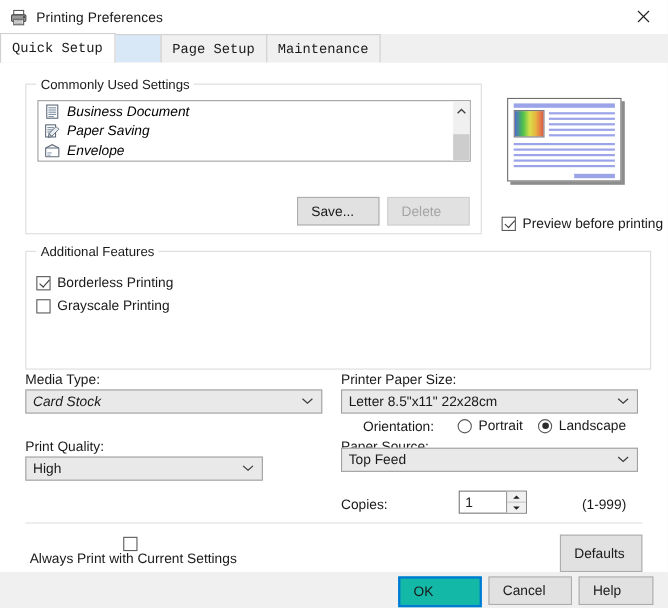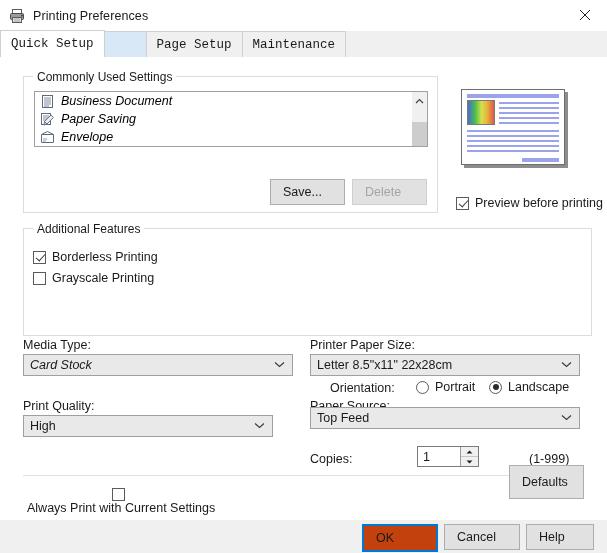--- a/index.html
+++ b/index.html
@@ -195,26 +195,26 @@
     font-size: 12.5px;
     color: #1a1a1a;
     display: flex;
     align-items: center;
     box-sizing: border-box;
     padding: 12px;
   }
   .btn.disabled { color: #a5a5a5; border-color: #cfcfcf; background: #e1e1e1; }
   .btn.default {
     border: 2px solid #0078d7;
-    background: #c2410c;
+    background: #14b8a6;
   }
 
   #btn-save   { position: absolute; left: 246px; top: 102px; width: 75px; height: 22px; }
   #btn-delete { position: absolute; left: 328px; top: 102px; width: 75px; height: 22px; }
-  #btn-defaults { position: absolute; left: 509px; top: 407px; width: 75px; height: 34px; }
+  #btn-defaults { position: absolute; left: 509px; top: 428px; width: 75px; height: 34px; }
 
   
   #preview-wrap {
     position: absolute;
     left: 461px; top: 31px;
     width: 108px; height: 80px;
   }
   .preview-paper {
     position: absolute;
     left: 0; top: 0;
@@ -297,21 +297,21 @@
     position: absolute;
     right: 7px; top: 50%;
     transform: translateY(-50%);
     font-size: 9px;
     color: #4a4a4a;
   }
 
   #lbl-media    { left: 23px; top: 280px; }
   #cmb-media    { left: 23px; top: 296px; width: 270px; font-style: italic; }
   #lbl-quality  { left: 23px; top: 341px; }
-  #cmb-quality  { left: 23px; top: 357px; width: 250px; }
+  #cmb-quality  { left: 23px; top: 357px; width: 216px; }
 
   #lbl-papersize { left: 310px; top: 280px; }
   #cmb-papersize { left: 310px; top: 296px; width: 270px; }
   #lbl-orient    { left: 330px; top: 323px; }
   #lbl-source    { left: 310px; top: 341px; }
   #cmb-source    { left: 310px; top: 349px; width: 270px; }
 
   
   .radio {
     position: absolute;

